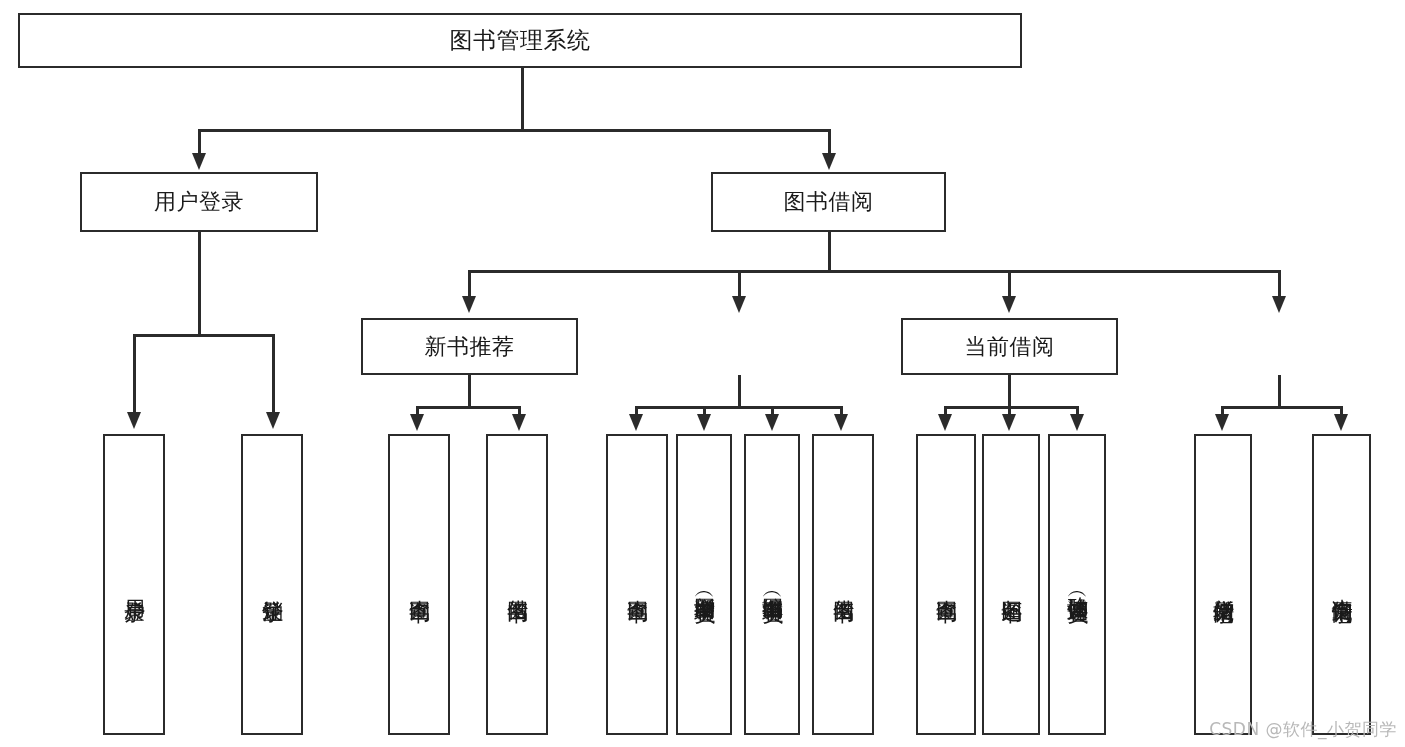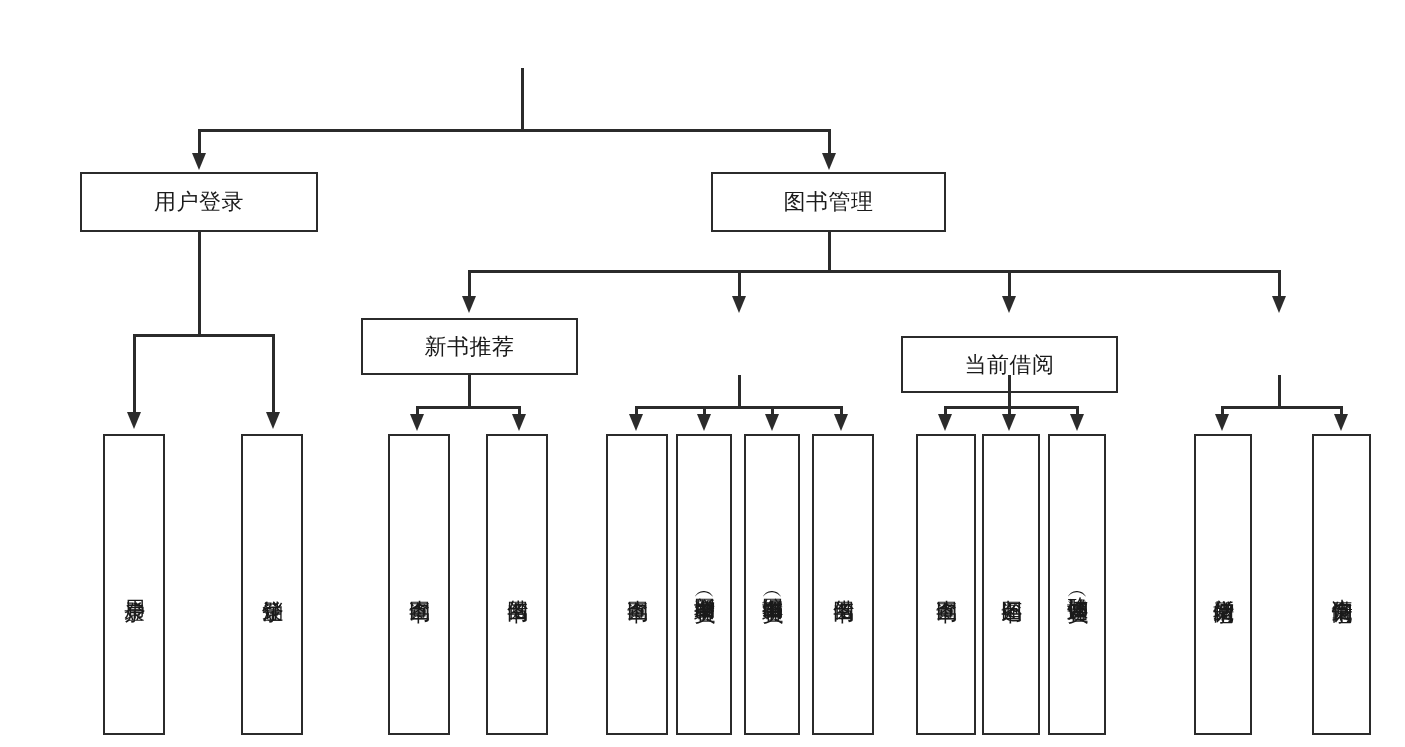--- a/index.html
+++ b/index.html
@@ -69,35 +69,38 @@
     letter-spacing:0.5px;
     white-space:nowrap;
     user-select:none;
   }
 </style>
 </head>
 <body>
 
 <div id="diagram">
 
+  <div class="node h root" style="left:18px;top:13px;width:1004px;height:55px;">
+    <span class="cap">图书管理系统</span>
+  </div>
 
   <div class="vline" style="left:521px;top:68px;height:62px;"></div>
 
   <div class="hline" style="left:198px;top:129px;width:633px;"></div>
 
   <div class="vline" style="left:198px;top:129px;height:26px;"></div>
   <div class="arrow" style="left:192px;top:153px;"></div>
   <div class="vline" style="left:828px;top:129px;height:26px;"></div>
   <div class="arrow" style="left:822px;top:153px;"></div>
 
   <div class="node h" style="left:80px;top:172px;width:238px;height:60px;">
     <span class="cap">用户登录</span>
   </div>
   <div class="node h" style="left:711px;top:172px;width:235px;height:60px;">
-    <span class="cap">图书管理</span>
+    <span class="cap">图书借阅</span>
   </div>
 
   <div class="vline" style="left:198px;top:232px;height:103px;"></div>
   <div class="hline" style="left:133px;top:334px;width:142px;"></div>
   <div class="vline" style="left:133px;top:334px;height:80px;"></div>
   <div class="arrow" style="left:127px;top:412px;"></div>
   <div class="vline" style="left:272px;top:334px;height:80px;"></div>
   <div class="arrow" style="left:266px;top:412px;"></div>
 
   <div class="vline" style="left:828px;top:232px;height:40px;"></div>
@@ -107,21 +110,21 @@
   <div class="vline" style="left:738px;top:270px;height:28px;"></div>
   <div class="arrow" style="left:732px;top:296px;"></div>
   <div class="vline" style="left:1008px;top:270px;height:28px;"></div>
   <div class="arrow" style="left:1002px;top:296px;"></div>
   <div class="vline" style="left:1278px;top:270px;height:28px;"></div>
   <div class="arrow" style="left:1272px;top:296px;"></div>
 
   <div class="node h" style="left:361px;top:318px;width:217px;height:57px;">
     <span class="cap">新书推荐</span>
   </div>
-  <div class="node h" style="left:901px;top:336px;width:217px;height:57px;">
+  <div class="node h" style="left:901px;top:318px;width:217px;height:57px;">
     <span class="cap">当前借阅</span>
   </div>
 
   <div class="vline" style="left:468px;top:375px;height:33px;"></div>
   <div class="hline" style="left:416px;top:406px;width:105px;"></div>
   <div class="vline" style="left:416px;top:406px;height:10px;"></div>
   <div class="arrow" style="left:410px;top:414px;"></div>
   <div class="vline" style="left:518px;top:406px;height:10px;"></div>
   <div class="arrow" style="left:512px;top:414px;"></div>
 
@@ -189,13 +192,14 @@
     <span class="cap">确认归还（管理员）</span>
   </div>
 
   <div class="node v" style="left:1194px;top:434px;width:58px;height:301px;">
     <span class="cap">新增借阅记录</span>
   </div>
   <div class="node v" style="left:1312px;top:434px;width:59px;height:301px;">
     <span class="cap">查询借阅记录</span>
   </div>
 
+  <div id="watermark">CSDN @软件_小贺同学</div>
 </div>
 
 </body></html>

